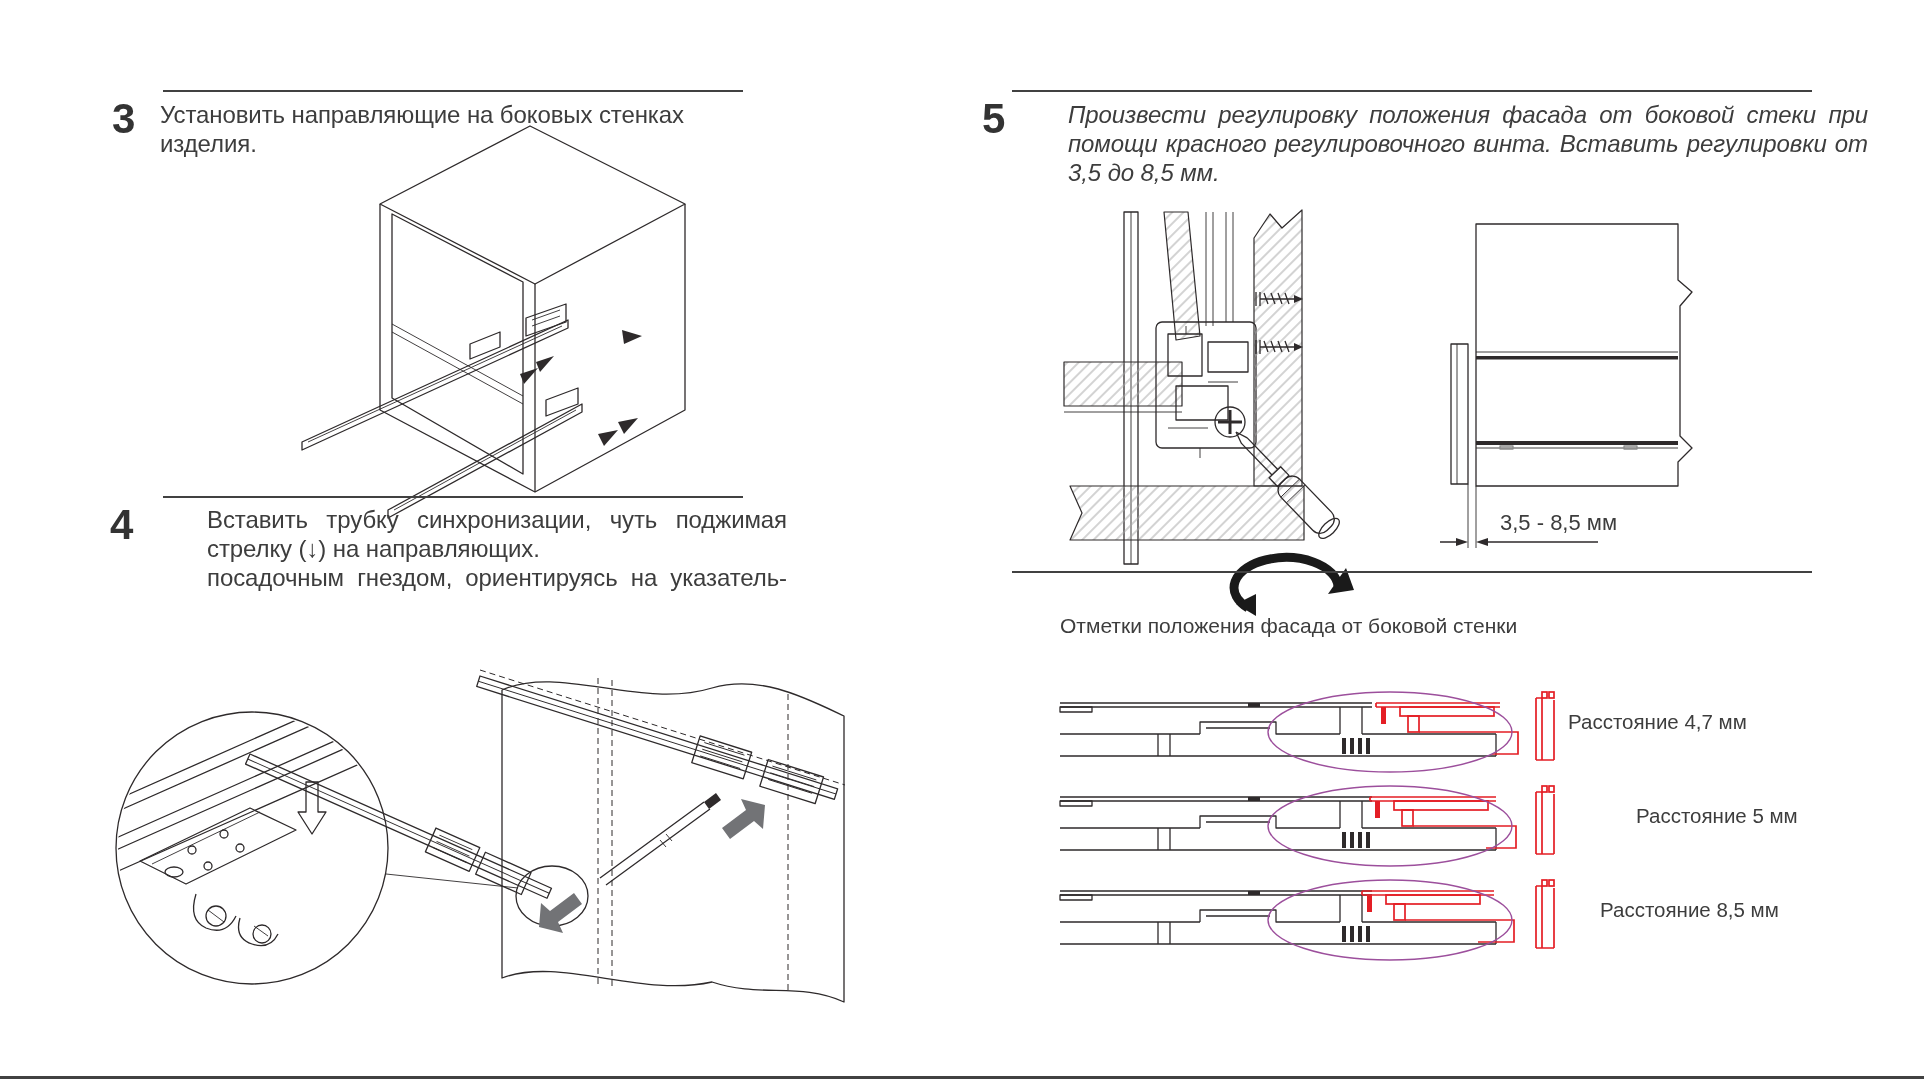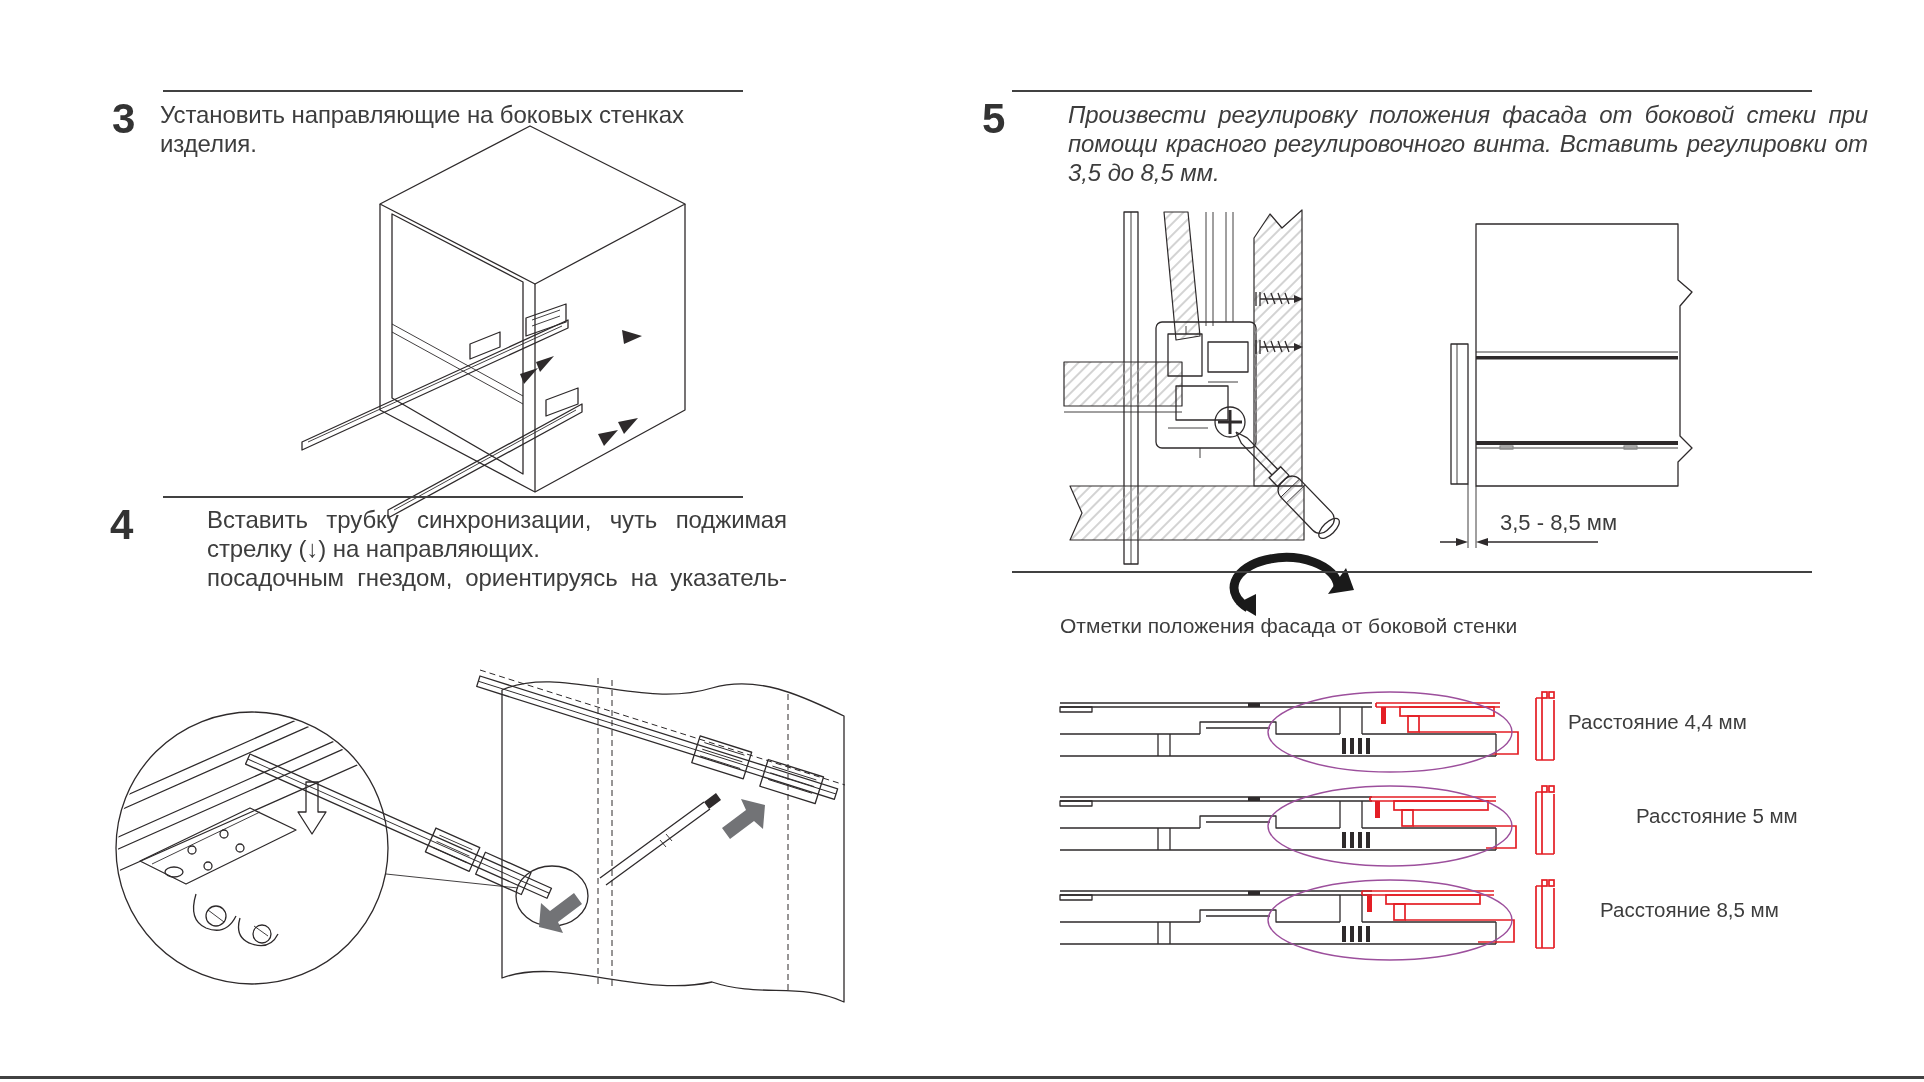--- a/index.html
+++ b/index.html
@@ -250,21 +250,21 @@
       <rect x="368" y="26" width="11" height="16"></rect>
       <path d="M379,42 H478 V64 H452"></path>
     </g>
     <g class="red">
       <path d="M496,8 V70 M502,8 V70 M514,10 V70 M496,8 H502 M496,70 H514"></path>
       <rect x="502" y="2" width="5" height="6"></rect>
       <rect x="509" y="2" width="5" height="6"></rect>
     </g>
     <ellipse class="purple" cx="350" cy="42" rx="122" ry="40"></ellipse>
   </svg>
-  <div class="dist-label" style="left:1568px;top:710px;">Расстояние 4,4 мм</div>
+  <div class="dist-label" style="left:1568px;top:710px;">Расстояние 4,7 мм</div>
 
   <svg style="left:1040px;top:784px;" width="560" height="96" viewBox="0 0 560 96">
     <g class="blk">
       <path d="M20,13 H332 M20,17 H332"></path>
       <rect x="20" y="17" width="32" height="5"></rect>
       <rect class="fillblk" x="208" y="13" width="12" height="4"></rect>
       <path d="M20,44 H160 M160,44 V32 H236 V44 H300 M166,38 H230"></path>
       <path d="M20,66 H456 M456,66 V44 M322,44 H456 M300,17 V44 M322,17 V44"></path>
       <path d="M118,44 V66 M130,44 V66"></path>
       <rect class="fillblk" x="302" y="48" width="4" height="16"></rect>

